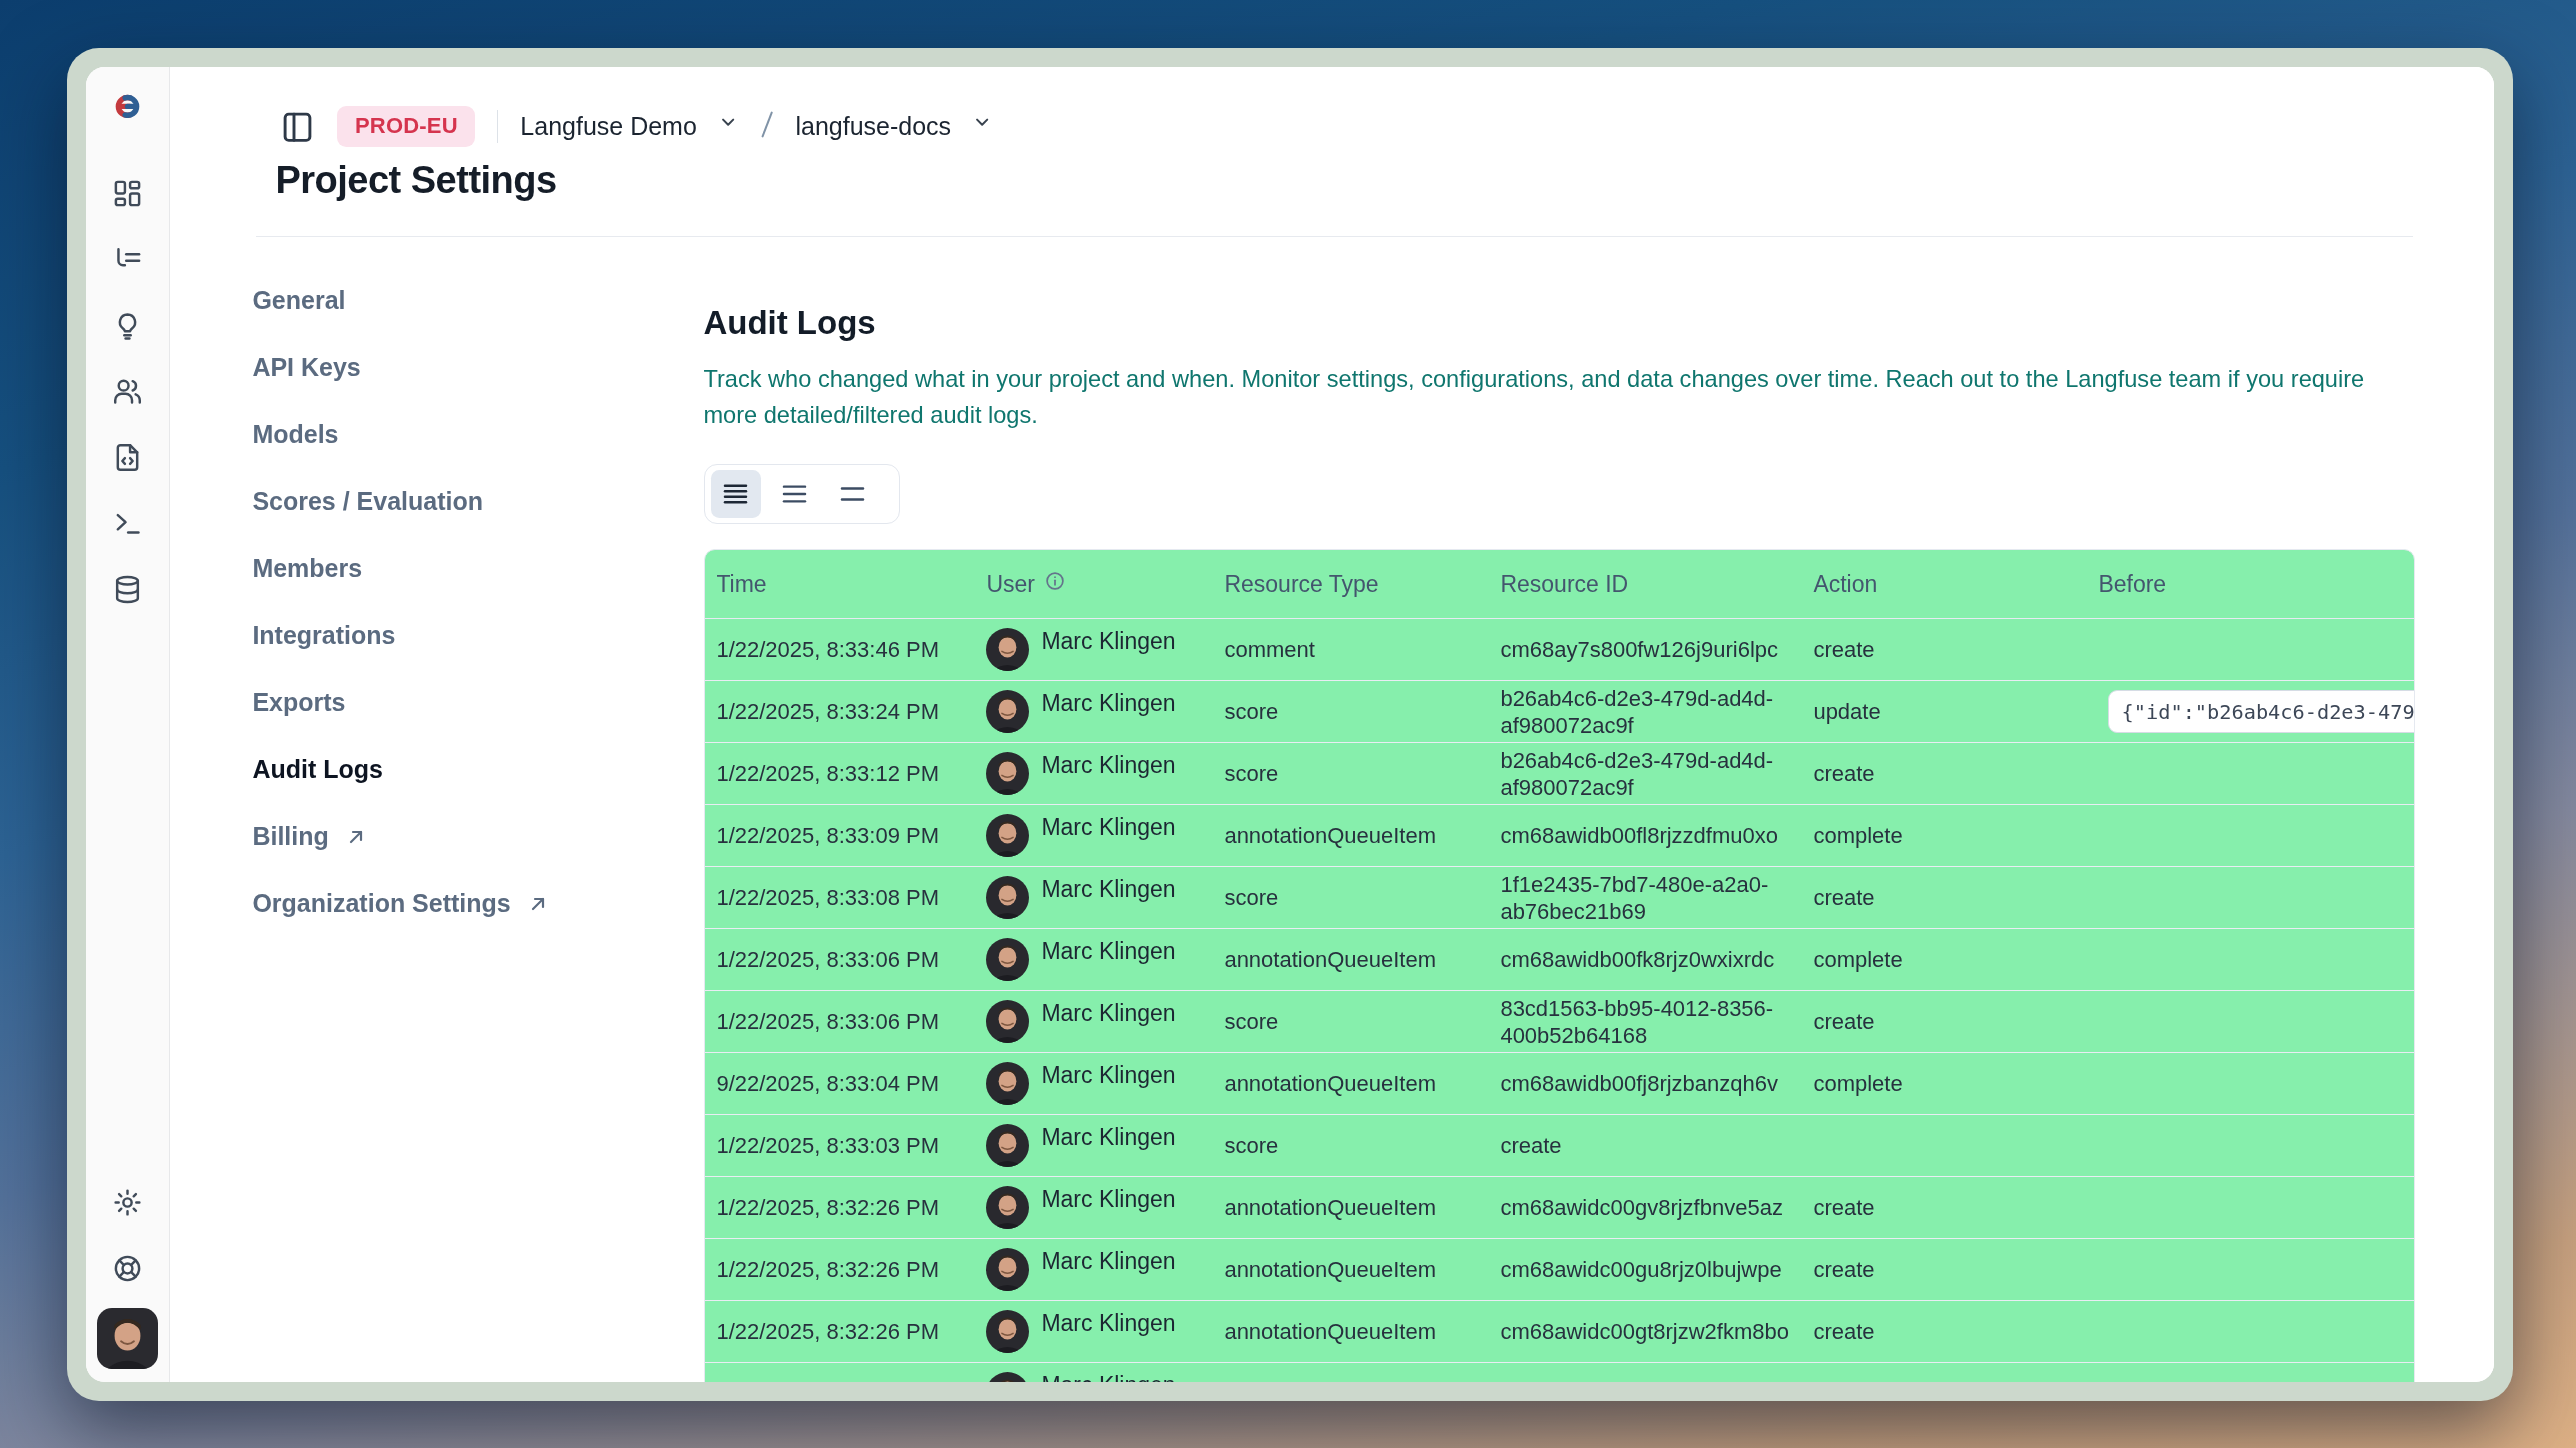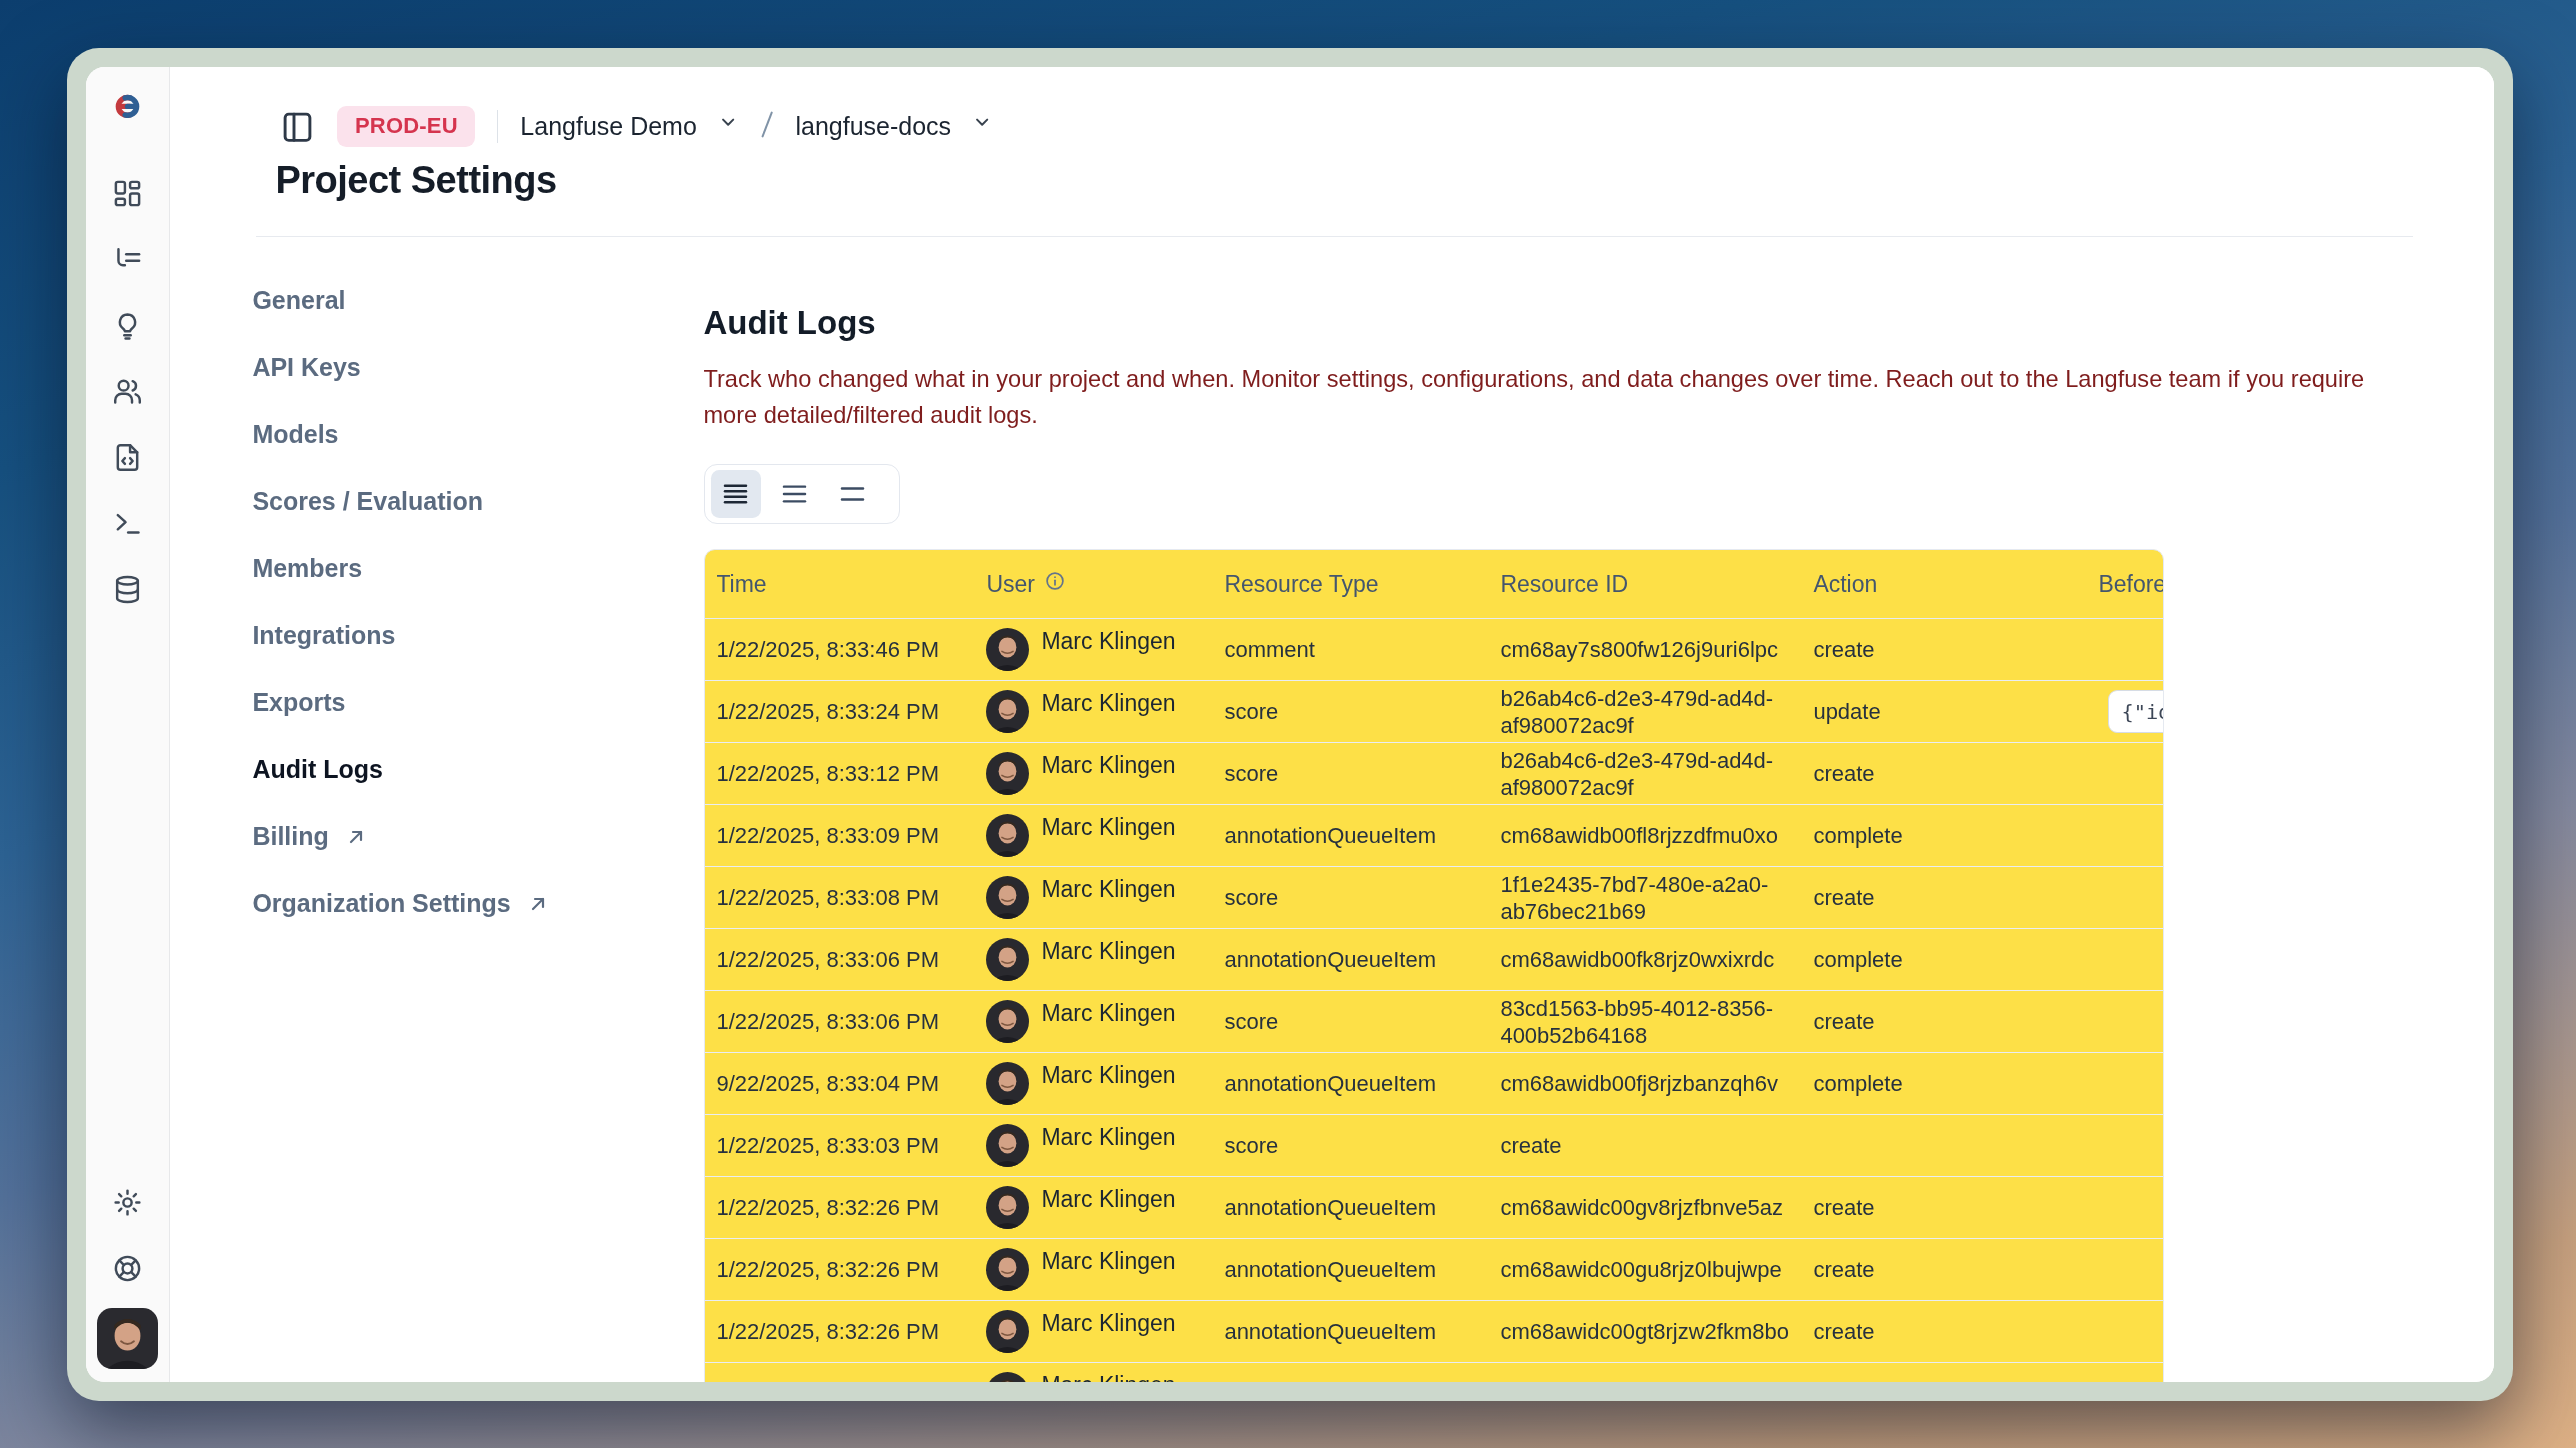--- a/index.html
+++ b/index.html
@@ -37,30 +37,30 @@
   .hdr-div{position:absolute;left:86px;top:169px;width:2157px;height:0.9px;background:#e7eaef;}
   
   .setnav{position:absolute;left:82px;top:215px;display:flex;flex-direction:column;}
   .nav-item{display:flex;align-items:center;height:37px;margin-bottom:30px;font-size:25px;font-weight:600;
     color:#5b6b80;cursor:pointer;white-space:nowrap;}
   .nav-item.active{color:#0d1421;font-weight:700;}
   .nav-item .ext{margin-left:15px;display:inline-flex;}
   .nav-item .ext svg{width:24px;height:24px;stroke:#5b6b80;stroke-width:2.2;fill:none;stroke-linecap:round;stroke-linejoin:round;}
   
   .audit-title{position:absolute;left:533px;top:237px;margin:0;font-size:33px;font-weight:700;color:#131c28;}
-  .audit-desc{position:absolute;left:533px;top:294px;width:1683px;margin:0;font-size:23.6px;line-height:36px;color:#7f1d1d;}
+  .audit-desc{position:absolute;left:533px;top:294px;width:1683px;margin:0;font-size:23.6px;line-height:36px;color:#0f766e;}
   .density{position:absolute;left:534px;top:397px;height:58px;width:183px;border:0.9px solid #e3e7ee;border-radius:13px;
     display:flex;align-items:center;padding:0 5.5px;gap:8.3px;box-sizing:content-box;background:#fff;}
   .dbtn{width:50px;height:48px;border-radius:8.3px;display:flex;align-items:center;justify-content:center;cursor:pointer;background:transparent;border:none;padding:0;}
   .dbtn.sel{background:#e2e8f0;}
   .dbtn svg{width:25px;height:22px;stroke:#3c4c63;stroke-width:2.6;stroke-linecap:round;fill:none;}
   .dbtn.sel svg{stroke:#1d2735;}
   
-  .card{position:absolute;left:534px;top:482px;width:1460px;height:888px;border:0.9px solid #e5e9f0;border-radius:11px;
-    background:#fde047;box-sizing:border-box;overflow:hidden;}
+  .card{position:absolute;left:534px;top:482px;width:1711px;height:888px;border:0.9px solid #e5e9f0;border-radius:11px;
+    background:#86efac;box-sizing:border-box;overflow:hidden;}
   .thead,.tr{display:grid;grid-template-columns:270px 238px 276px 313px 285px minmax(0,1fr);align-items:center;}
   .thead{height:68px;border-bottom:0.9px solid #e6ebf2;}
   .th{font-size:23px;color:#44566e;font-weight:500;padding-left:11px;display:flex;align-items:center;gap:9.2px;}
   .th .info svg{width:22px;height:22px;stroke:#64748b;stroke-width:1.9;fill:none;stroke-linecap:round;}
   .tr{height:61px;border-bottom:0.9px solid #e9edf3;}
   .td{padding-left:11px;font-size:22px;color:#27313e;box-sizing:border-box;min-width:0;}
   .td.rid{line-height:27px;padding-right:11px;overflow:hidden;}
   .td.user{display:flex;gap:12px;}
   .td.user .name{font-size:23px;color:#1c2632;}
   .avatar{width:43px;height:43px;border-radius:50%;overflow:hidden;flex:none;}

